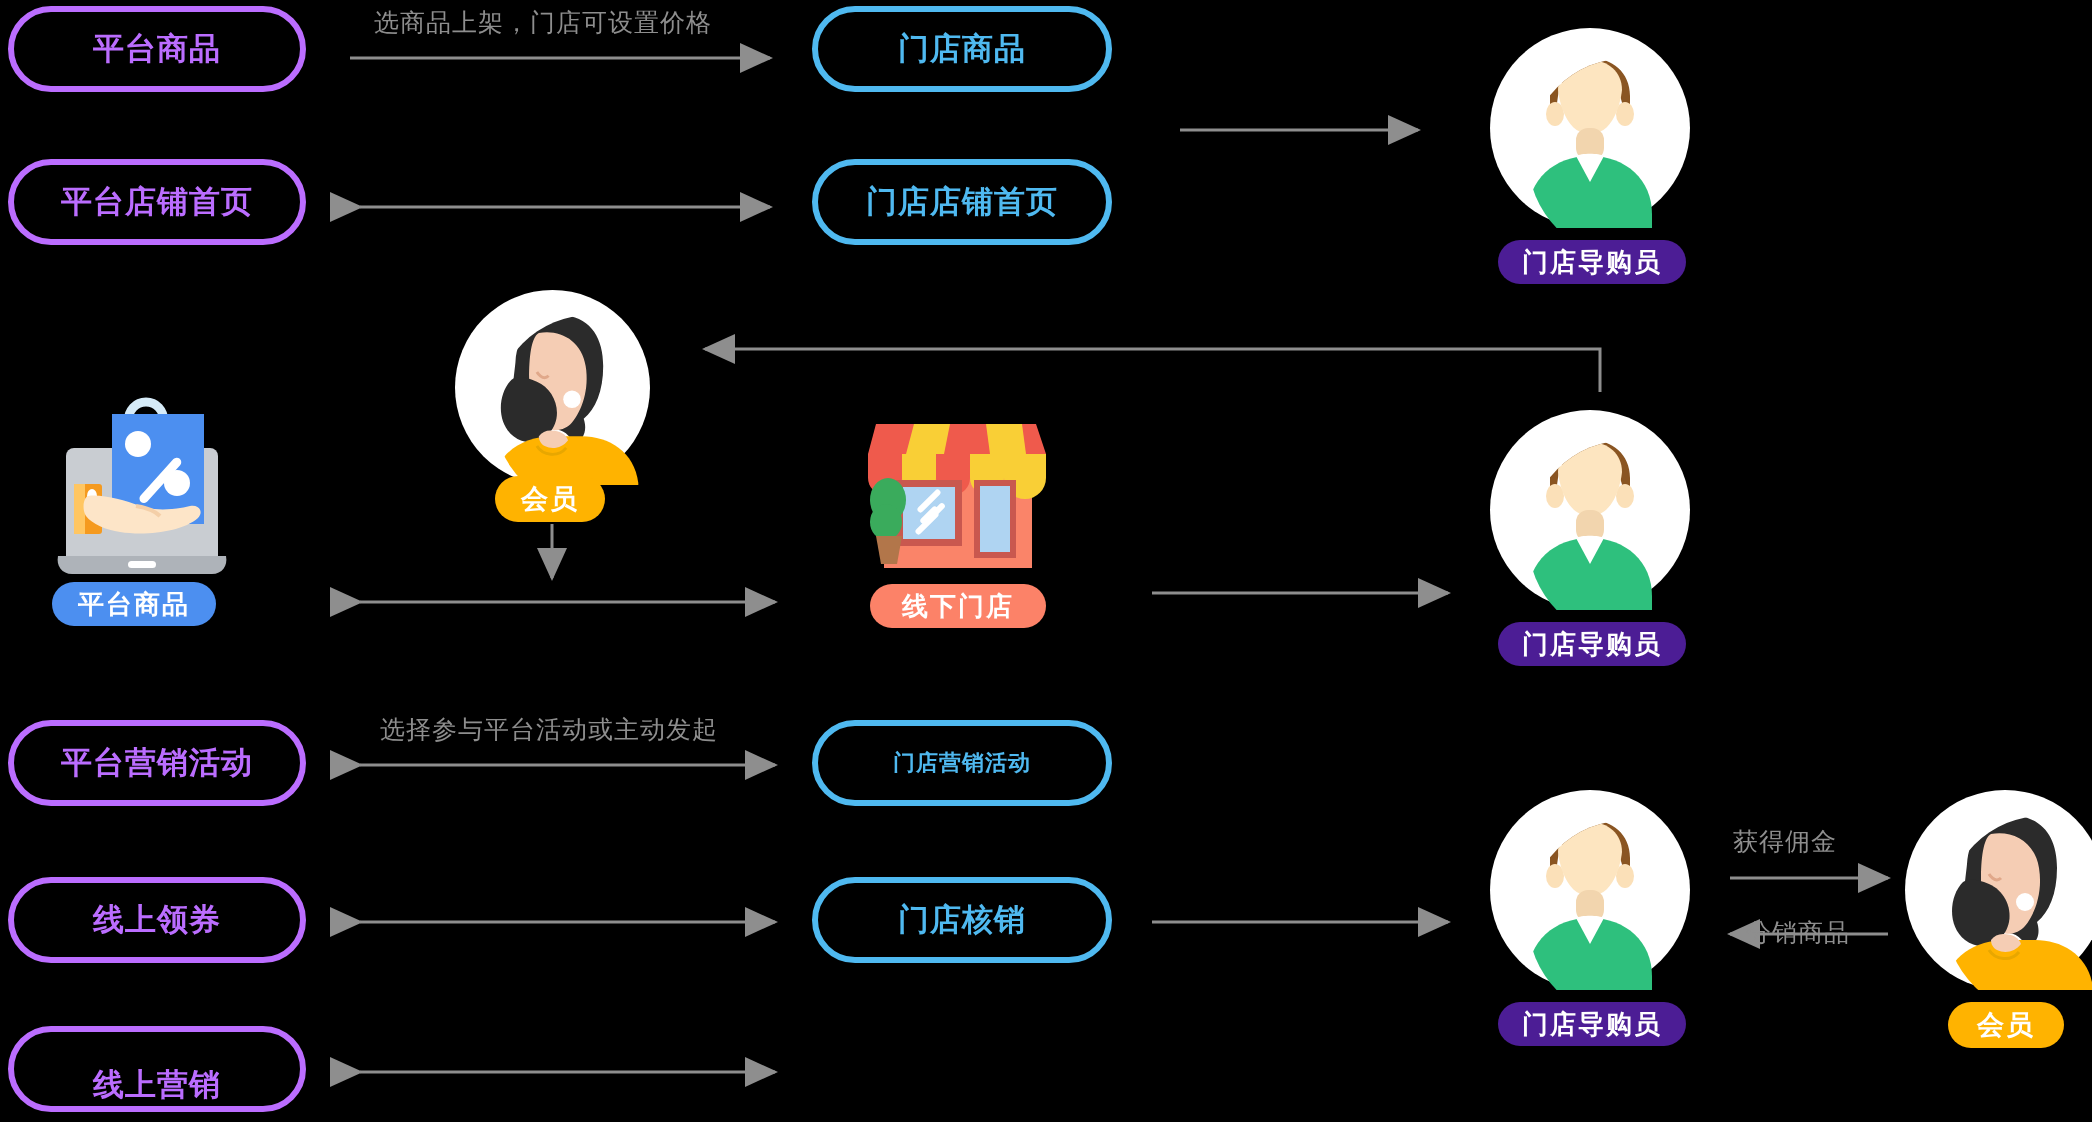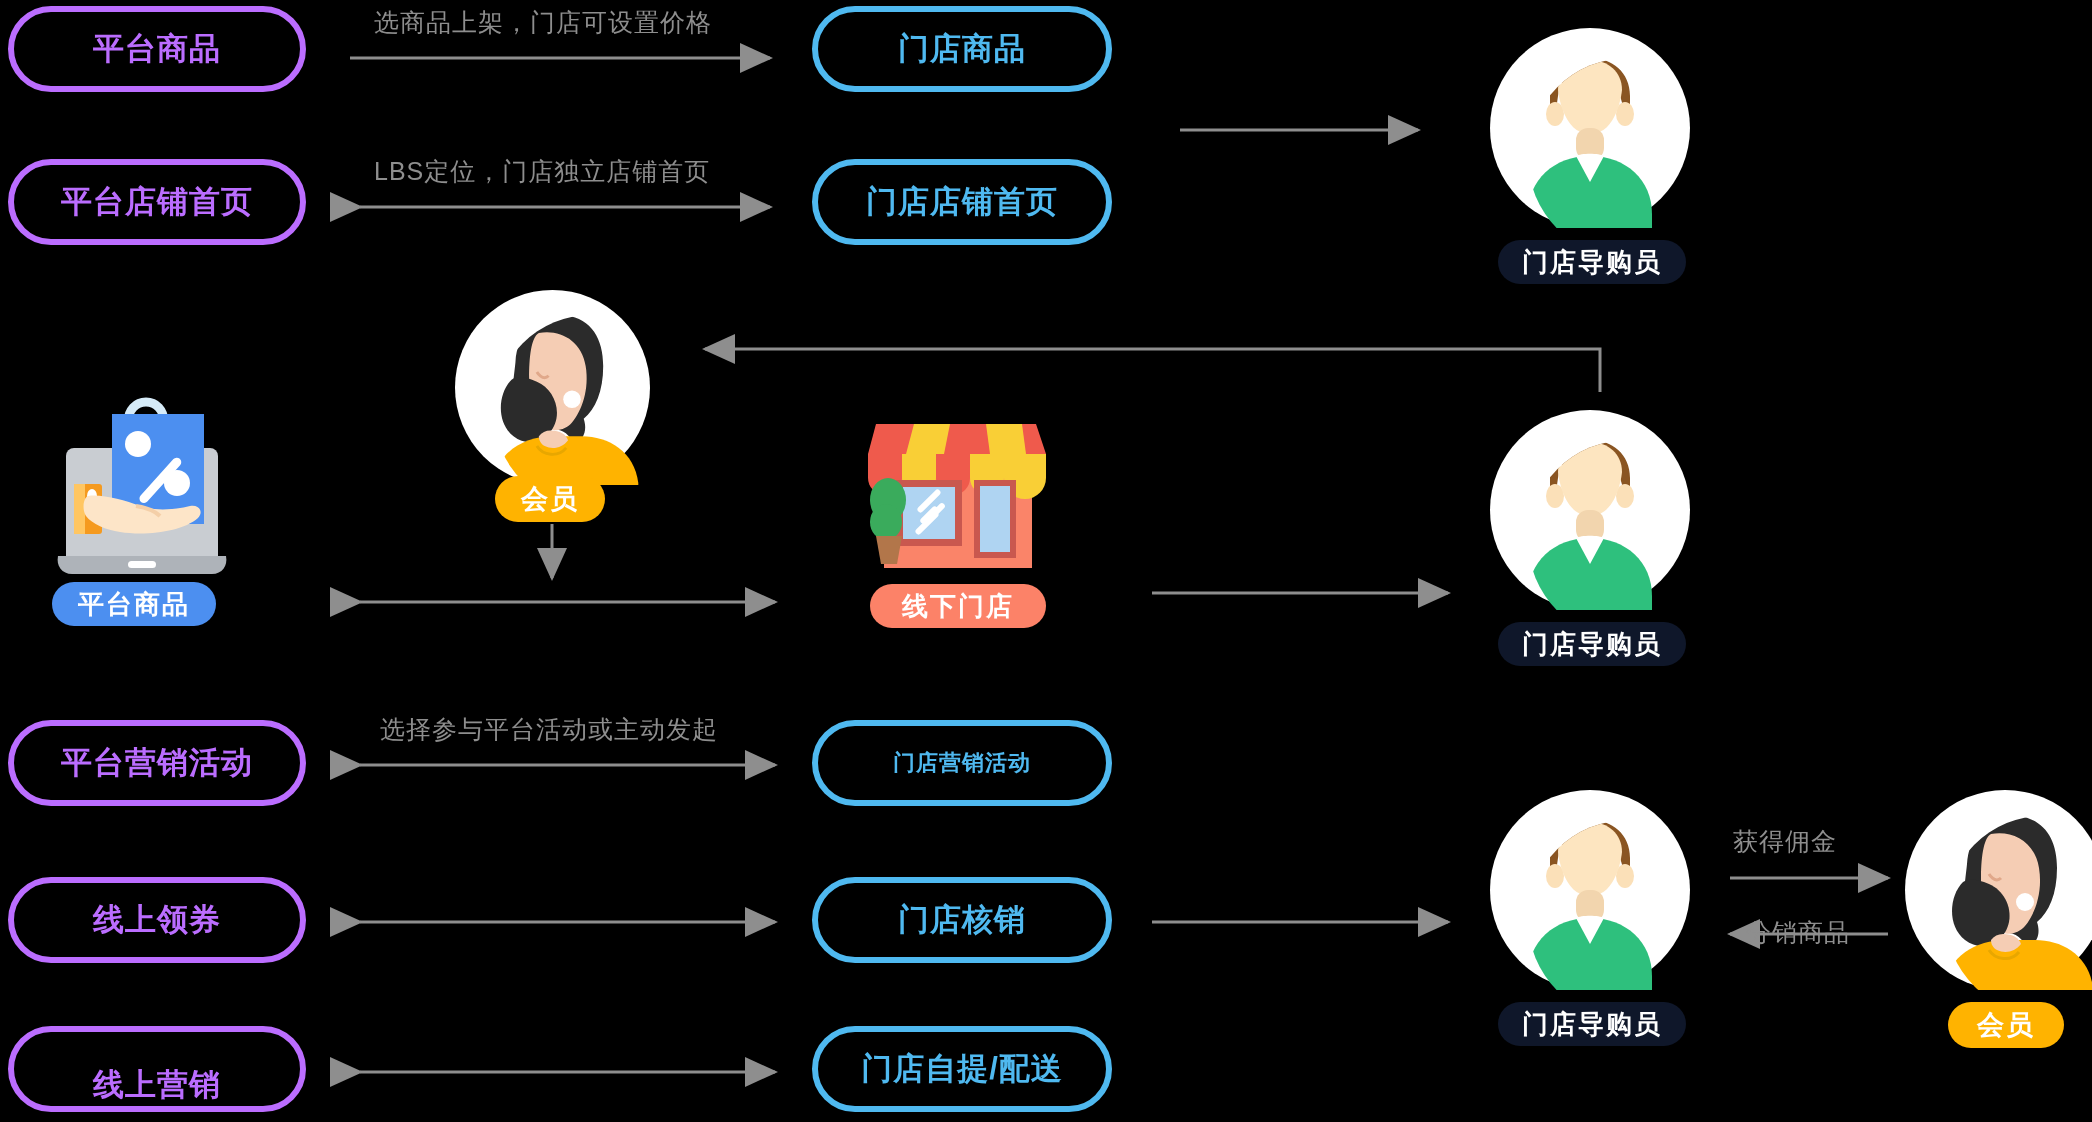--- a/index.html
+++ b/index.html
@@ -29,21 +29,21 @@
   svg.wires{position:absolute;left:0;top:0;width:2092px;height:1122px;overflow:visible;}
 
   
   .persona{position:absolute;}
   .persona .avatar{position:relative;overflow:hidden;}
   .tagpill{
     position:absolute;border-radius:999px;color:#fff;font-weight:bold;
     display:flex;align-items:center;justify-content:center;white-space:nowrap;
     letter-spacing:2px;
   }
-  .tag-green{background:#0f172a;}
+  .tag-green{background:#4c1d95;}
   .tag-orange{background:#ffb300;}
   .tag-blue{background:#4c8ff0;}
   .tag-salmon{background:#fc8268;}
 
   
   .art{position:absolute;}
 </style>
 </head>
 <body>
 
@@ -141,27 +141,23 @@
   </div>
 
   <div class="pill blue" style="left:812px;top:720px;width:300px;height:86px;font-size:22px;">
     <span>门店营销活动</span>
   </div>
 
   <div class="pill blue" style="left:812px;top:877px;width:300px;height:86px;font-size:31px;">
     <span>门店核销</span>
   </div>
 
-  <div class="pill blue" style="left:812px;top:1026px;width:300px;height:86px;font-size:31px;">
-    <span>门店自提/配送</span>
-  </div>
 
   <div class="arrow-label" style="left:374px;top:6px;">选商品上架，门店可设置价格</div>
 
-  <div class="arrow-label" style="left:374px;top:155px;">LBS定位，门店独立店铺首页</div>
 
   <div class="arrow-label" style="left:380px;top:713px;">选择参与平台活动或主动发起</div>
 
   <div class="arrow-label" style="left:1733px;top:825px;text-align:center;">获得佣金</div>
 
   <div class="arrow-label" style="left:1746px;top:916px;">分销商品</div>
 
   <div class="persona" style="left:1490px;top:28px;">
     <div class="avatar" style="width:200px;height:200px;">
       <svg width="200" height="200" viewBox="0 0 200 200">

